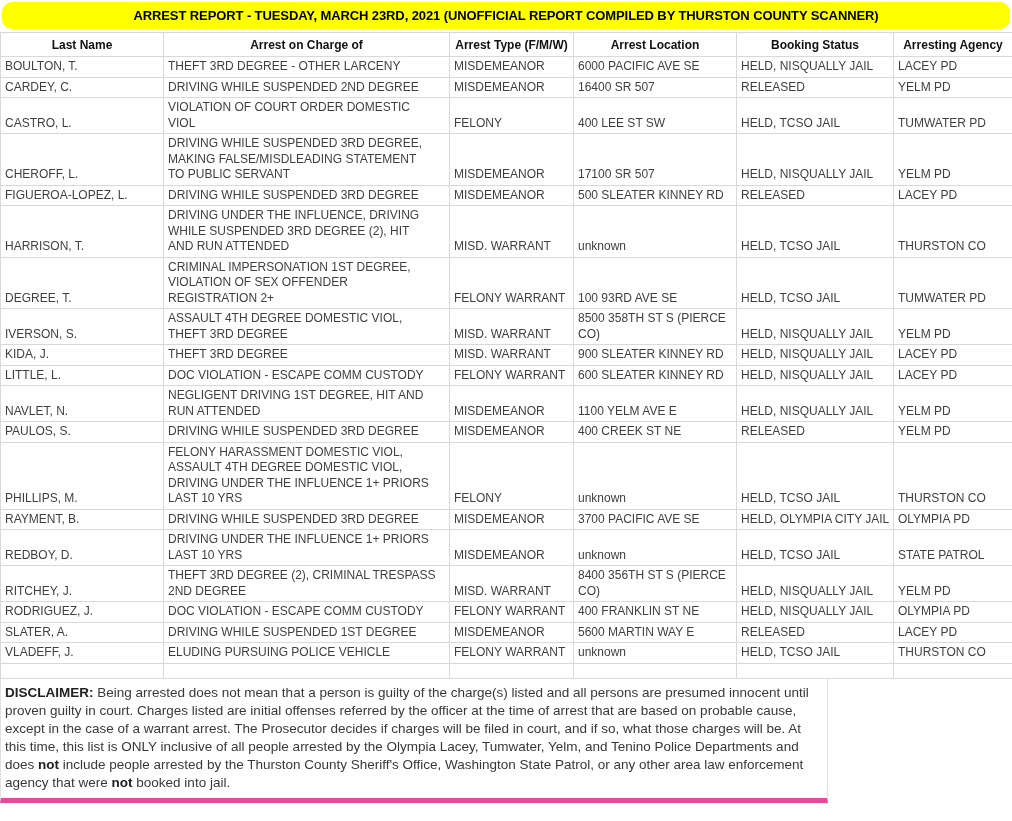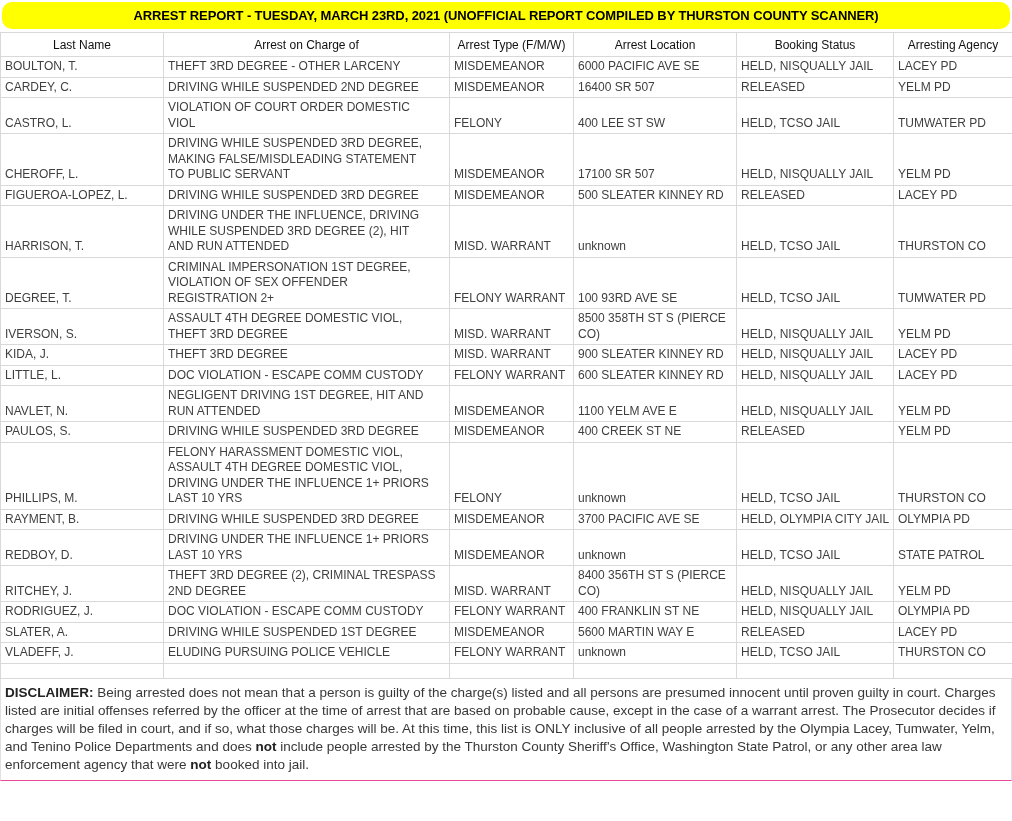--- a/index.html
+++ b/index.html
@@ -31,44 +31,44 @@
     table-layout: fixed;
     width: 1012px;
   }
   table.report th, table.report td {
     border: 1px solid #d9d9d9;
     overflow: hidden;
     box-sizing: border-box;
   }
   table.report th {
     font-size: 12px;
-    font-weight: normal;
+    font-weight: bold;
     color: #111111;
     text-align: center;
     vertical-align: middle;
     height: 24px;
     padding: 2px;
     white-space: nowrap;
   }
   table.report td {
     font-size: 12px;
     line-height: 15.5px;
     color: #3f3f3f;
     vertical-align: bottom;
     text-align: left;
     padding: 2px 2px 2px 4px;
     white-space: pre-line;
   }
   tr.spacer-row td { height: 15px; padding: 0; }
   .disclaimer {
     box-sizing: border-box;
-    width: 1012px;
+    width: 828px;
     border-left: 1px solid #e0e0e0;
     border-right: 1px solid #e0e0e0;
-    border-bottom: 1px solid #ec4899;
+    border-bottom: 5px solid #ec4899;
     padding: 5px 8px 6px 4px;
     font-size: 13.5px;
     line-height: 18px;
     color: #383838;
     min-height: 97px;
   }
   .disclaimer b { color: #222222; }
 </style>
 </head>
 <body>

